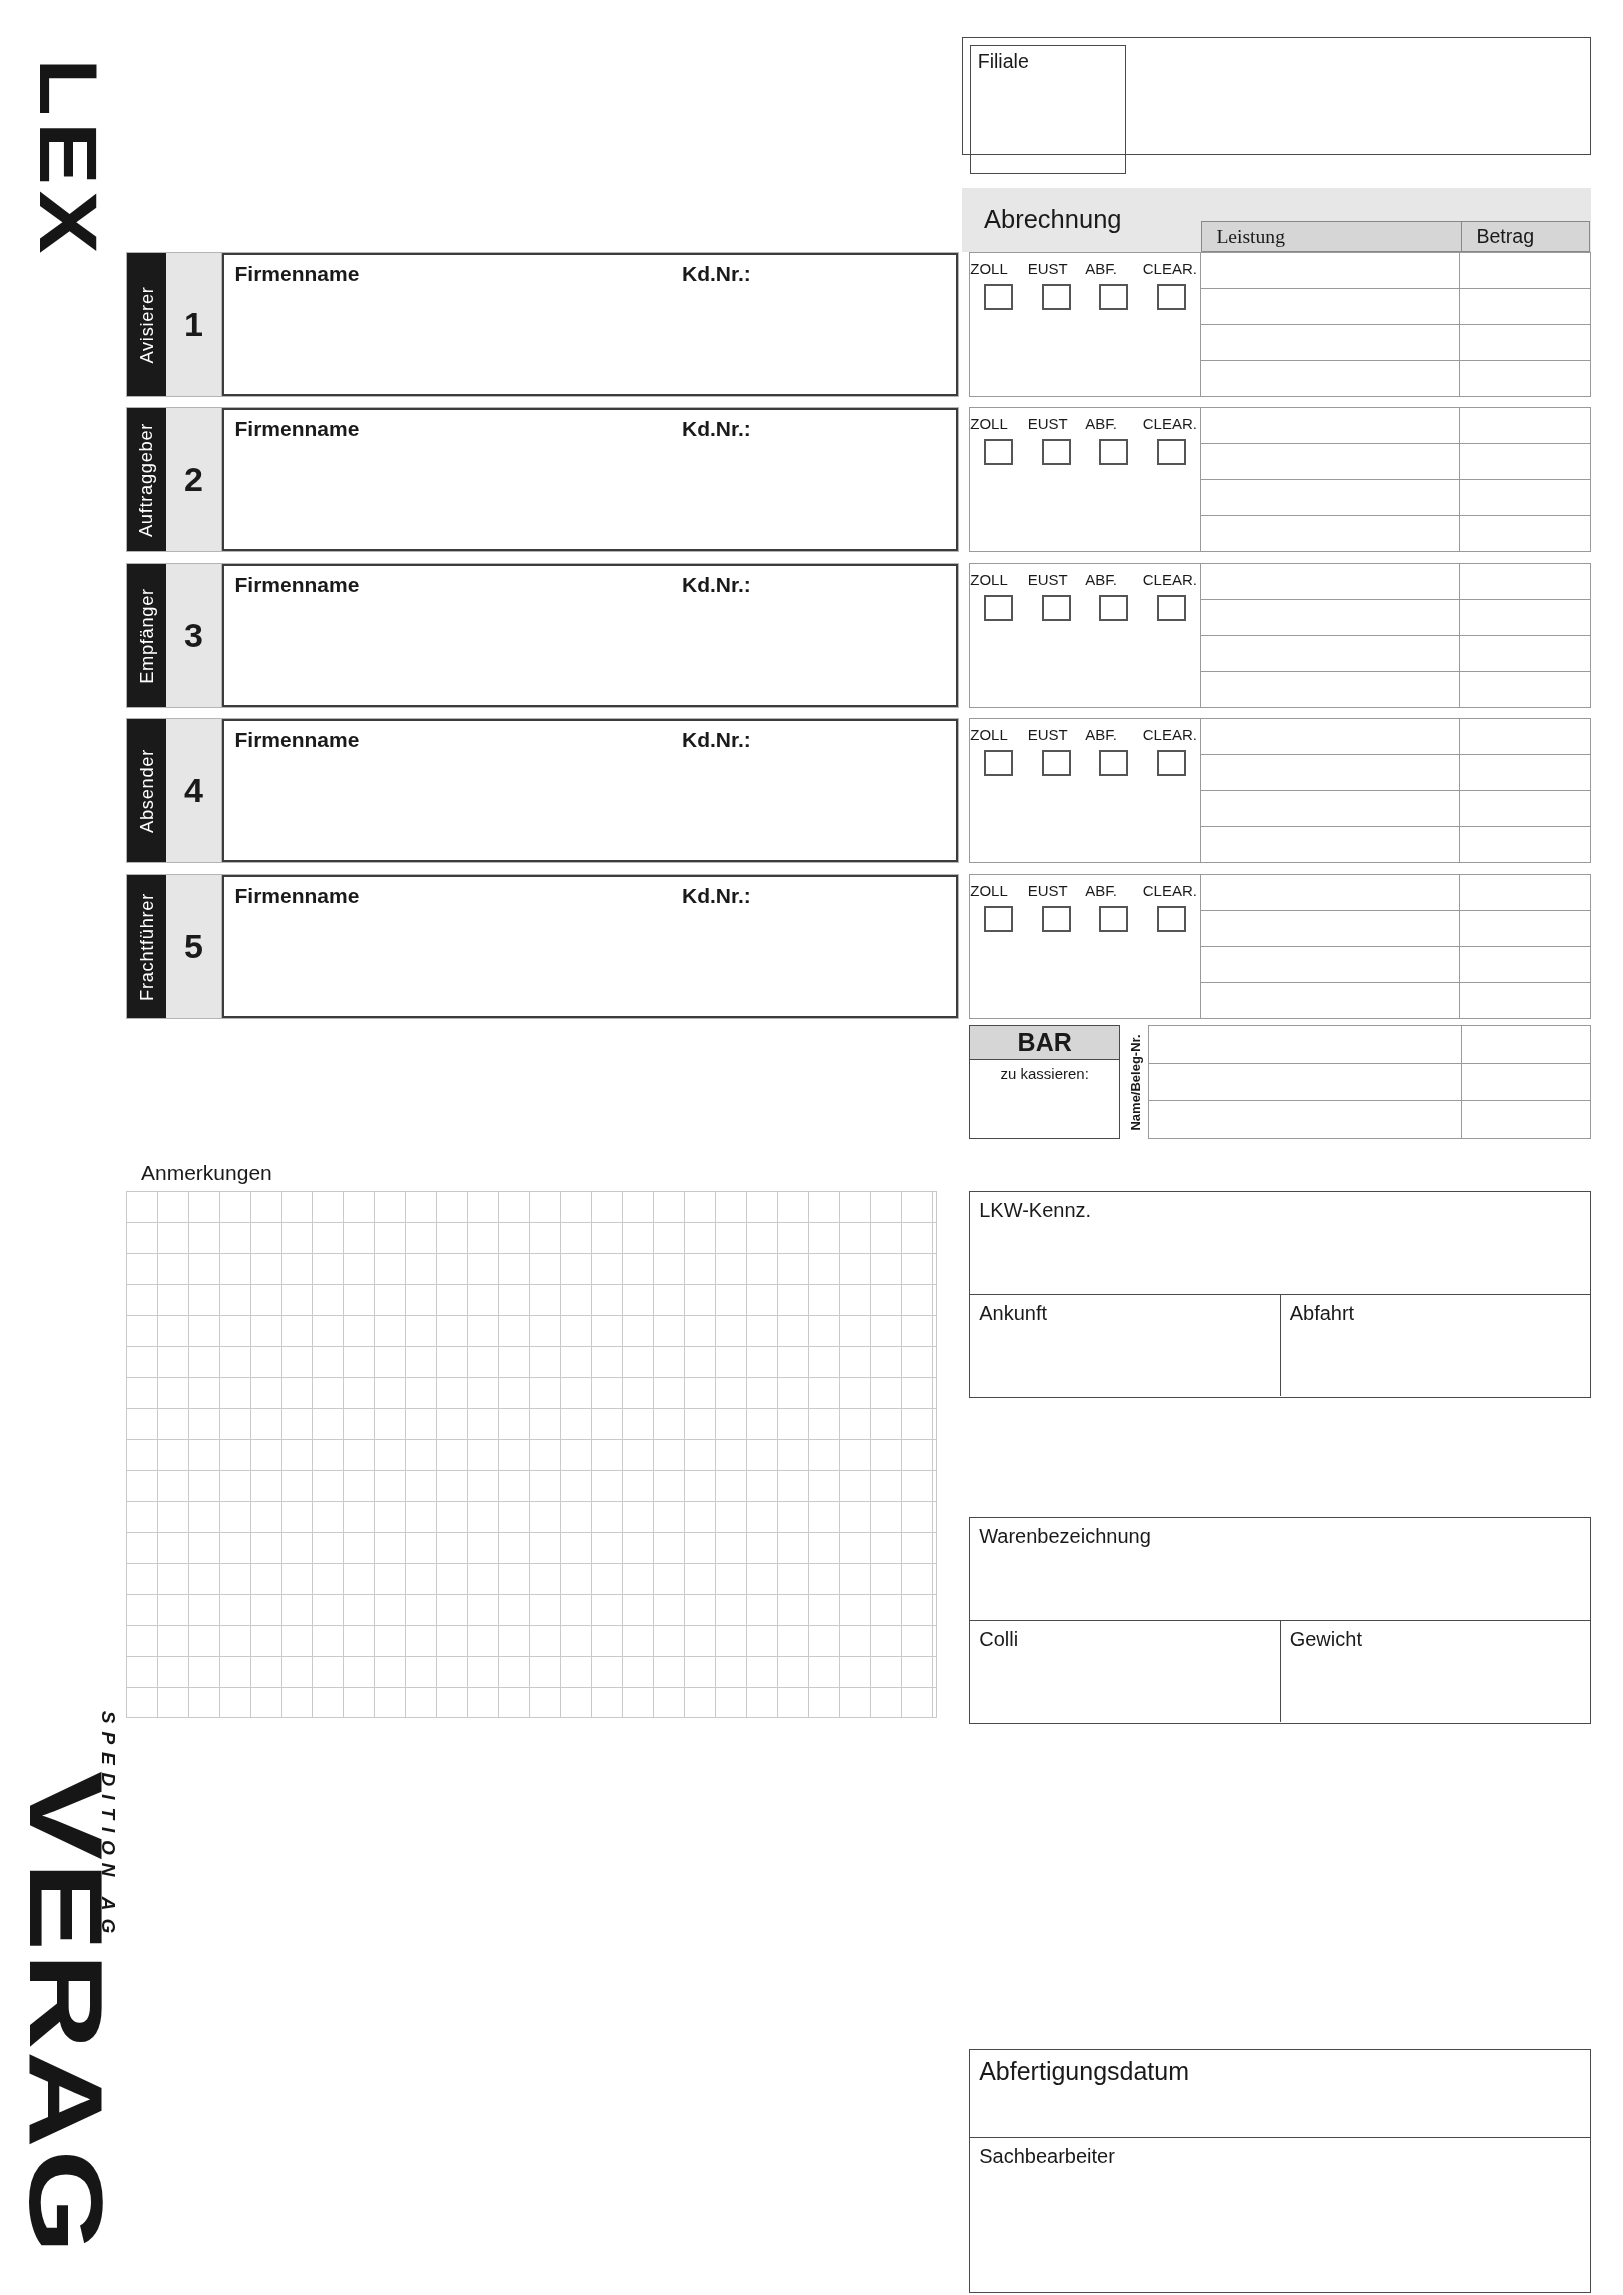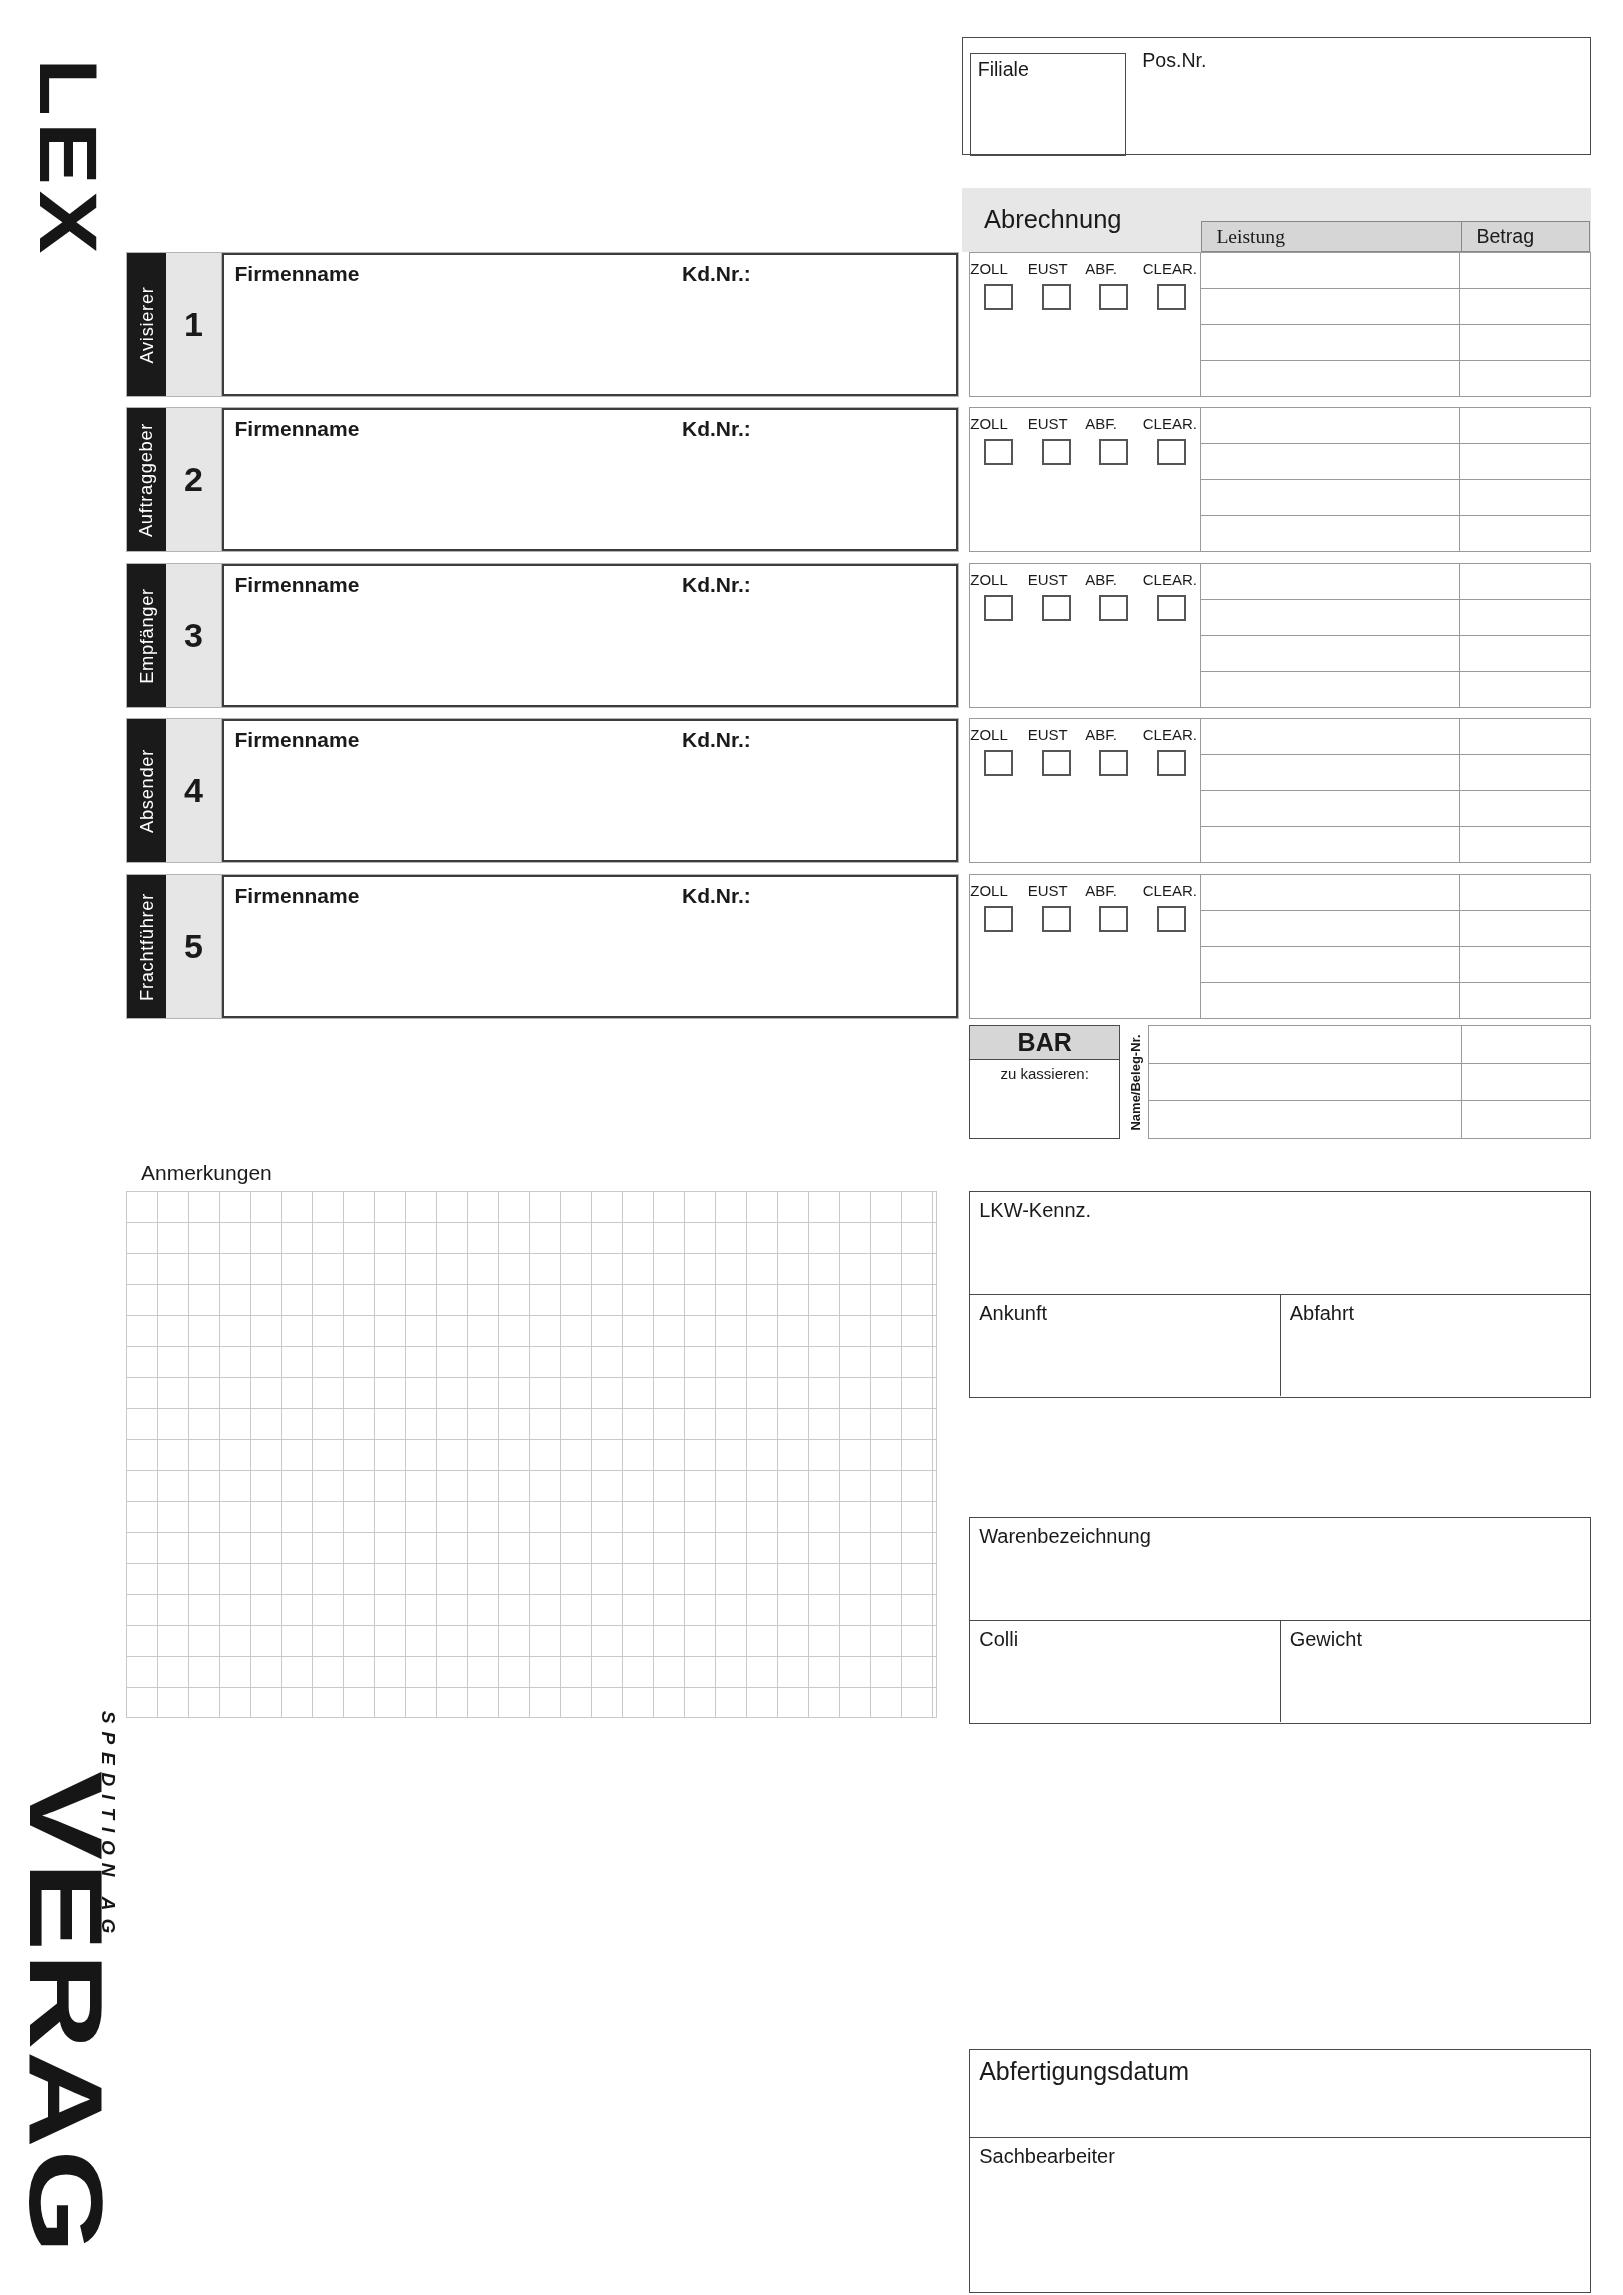--- a/index.html
+++ b/index.html
@@ -24,21 +24,21 @@
     letter-spacing:7.9px;white-space:nowrap;color:#161616;}
 
   
   .head-band{position:absolute;left:126px;top:44px;width:822px;height:111px;background:#e4e4e4;}
   .abf-label{position:absolute;left:41px;top:5.2px;font-size:28px;}
   .abf-input{position:absolute;left:40px;top:37px;width:571px;height:67px;background:#fff;border:0.7px solid #bdbdbd;}
   .anz-label{position:absolute;left:627px;top:9.2px;font-size:22px;}
   .anz-input{position:absolute;left:625px;top:37px;width:189px;height:67px;background:#fff;border:0.7px solid #bdbdbd;}
 
   .filiale-box{position:absolute;left:962px;top:37px;width:629px;height:118px;border:1.3px solid #4a4a4a;background:#fff;}
-  .filiale-inner{position:absolute;left:7.2px;top:15px;width:156px;height:103px;border:1.3px solid #4a4a4a;
+  .filiale-inner{position:absolute;left:7.2px;top:7px;width:156px;height:129px;border:1.3px solid #4a4a4a;
     padding:3.9px 6.5px;font-size:19.6px;}
   .posnr-area{position:absolute;left:170px;top:0;right:0;bottom:0;padding:10.5px 0 0 9.2px;font-size:19.6px;}
 
   
   .abr-band{position:absolute;left:962px;top:188px;width:629px;height:64px;background:#e7e7e7;}
   .abr-title{position:absolute;left:22px;top:17px;font-size:25.5px;}
   .abr-cols{position:absolute;left:239px;bottom:0;width:389px;height:31px;display:flex;
     background:#d6d6d6;border:0.7px solid #888;}
   .abr-col-l{width:260px;border-right:0.7px solid #888;display:flex;align-items:center;padding-left:14.4px;font-size:19.6px;font-family:Liberation Serif, serif;}
   .abr-col-b{flex:1;display:flex;align-items:center;padding-left:14.4px;font-size:19.6px;}
@@ -112,23 +112,20 @@
 
   <div class="brand-lex">
     <span>LEX</span>
   </div>
 
 
   <div class="filiale-box">
     <div class="filiale-inner">
       <span>Filiale</span>
     </div>
-    <div class="posnr-area">
-      <span>Pos.Nr.</span>
-    </div>
   </div>
 
   <div class="abr-band">
     <div class="abr-title">Abrechnung</div>
     <div class="abr-cols">
       <div class="abr-col-l">Leistung</div>
       <div class="abr-col-b">Betrag</div>
     </div>
   </div>
 

